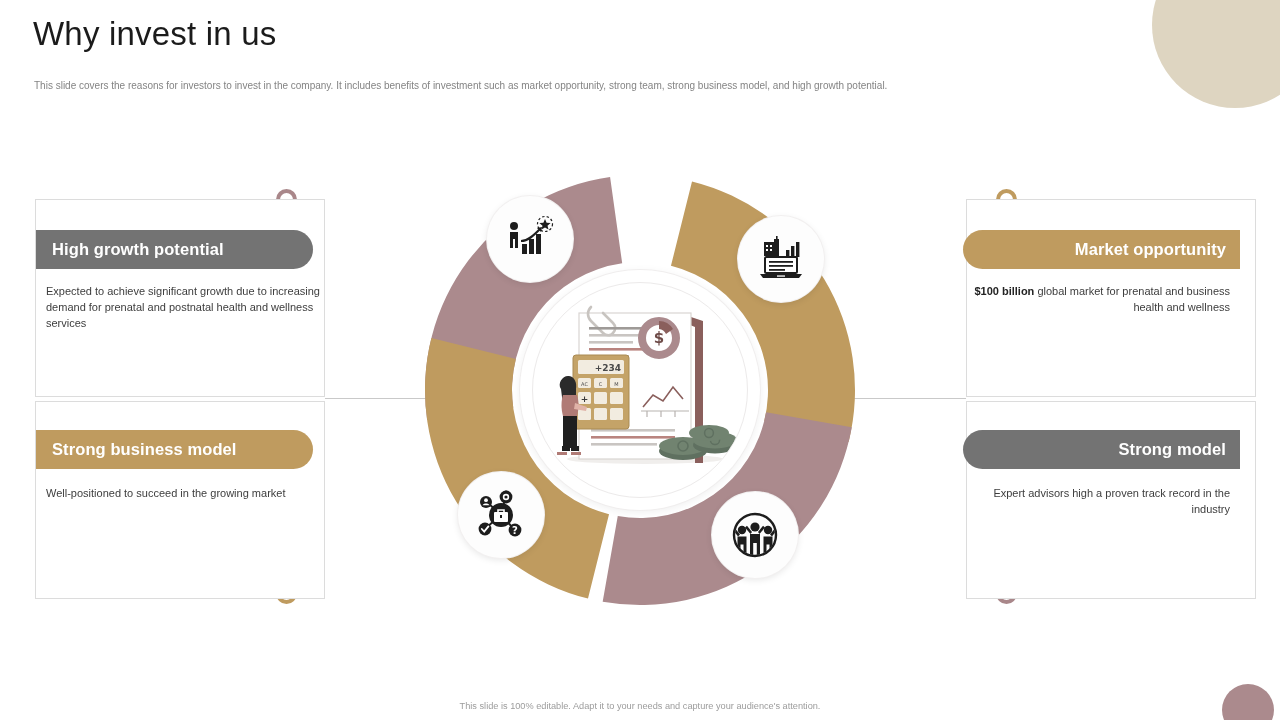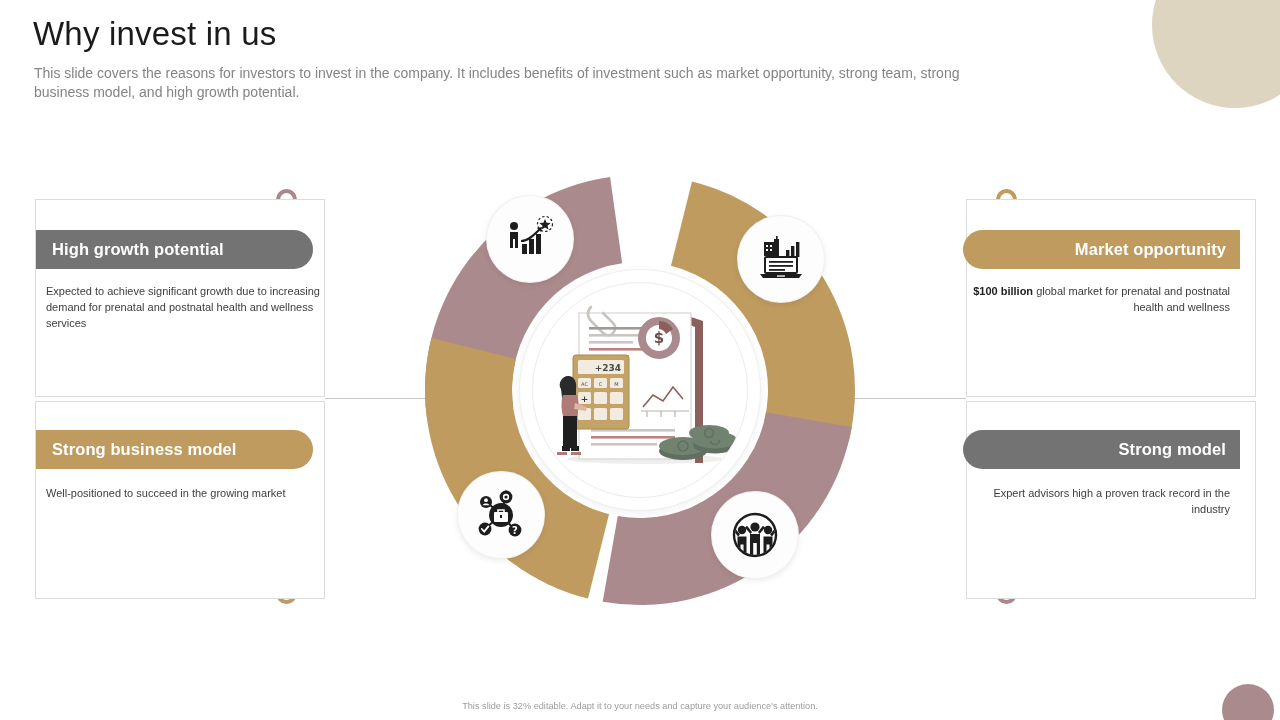--- a/index.html
+++ b/index.html
@@ -24,22 +24,22 @@
     background:#ab8a8d;
   }
 
   
   .title{
     position:absolute;left:33px;top:17px;
     font-size:33px;font-weight:400;color:#1b1b1b;
     letter-spacing:.2px;line-height:1;
   }
   .subtitle{
-    position:absolute;left:34px;top:64px;width:960px;
-    font-size:14px;color:#848484;line-height:1.35;
+    position:absolute;left:34px;top:79px;width:960px;
+    font-size:10px;color:#848484;line-height:1.35;
   }
 
   
   .footer{
     position:absolute;left:0;right:0;top:701px;
     text-align:center;font-size:9.2px;color:#9c9c9c;
   }
 
   
   .card{
@@ -155,21 +155,21 @@
   <div class="card tr"></div>
   <div class="card br"></div>
 
   <div class="bar left rose">High growth potential</div>
   <div class="bar right gold">Market opportunity</div>
   <div class="bar left gold b2">Strong business model</div>
   <div class="bar right rose b2">Strong model</div>
 
   <div class="body-txt l t">Expected to achieve significant growth due to increasing demand for prenatal and postnatal health and wellness services</div>
   <div class="body-txt l b">Well-positioned to succeed in the growing market</div>
-  <div class="body-txt r t"><b>$100 billion</b><span> global market for prenatal and postnatal health and wellness</span></div>
+  <div class="body-txt r t"><b>$100 billion</b><span> global market for prenatal and business health and wellness</span></div>
   <div class="body-txt r b">Expert advisors high a proven track record in the industry</div>
 
   <div class="center">
     <svg width="440" height="440" viewBox="0 0 440 440" aria-hidden="true">
 
       <path fill="#ab8a8d" d="M 220 5 L 220 92 A 128 128 0 0 0 92 220 L 5 220 A 215 215 0 0 1 220 5 Z" transform="rotate(-8 220 220)"></path>
 
       <path fill="#bf9b5f" d="M 220 5 A 215 215 0 0 1 435 220 L 348 220 A 128 128 0 0 0 220 92 Z" transform="rotate(14 220 220)"></path>
 
       <path fill="#ab8a8d" d="M 435 220 A 215 215 0 0 1 220 435 L 220 348 A 128 128 0 0 0 348 220 Z" transform="rotate(10 220 220)"></path>
@@ -330,15 +330,15 @@
         <circle cx="16" cy="24" r="4.2" fill="#1d1d1d"></circle>
         <path d="M11.5 30.5 h9 v20 h-3 v-12 h-3 v12 h-3 z" fill="#1d1d1d"></path>
         <path d="M12 30.5 L7.5 24.5 L9.6 23 L14 28.6 Z" fill="#1d1d1d"></path>
         <circle cx="42" cy="24" r="4.2" fill="#1d1d1d"></circle>
         <path d="M37.5 30.5 h9 v20 h-3 v-12 h-3 v12 h-3 z" fill="#1d1d1d"></path>
         <path d="M46 30.5 L50.5 24.5 L48.4 23 L44 28.6 Z" fill="#1d1d1d"></path>
       </g>
     </svg>
   </div>
 
-  <div class="footer">This slide is 32% editable. Adapt it to your needs and capture your audience's attention.</div>
+  <div class="footer">This slide is 100% editable. Adapt it to your needs and capture your audience's attention.</div>
 
 </div>
 
 </body></html>

